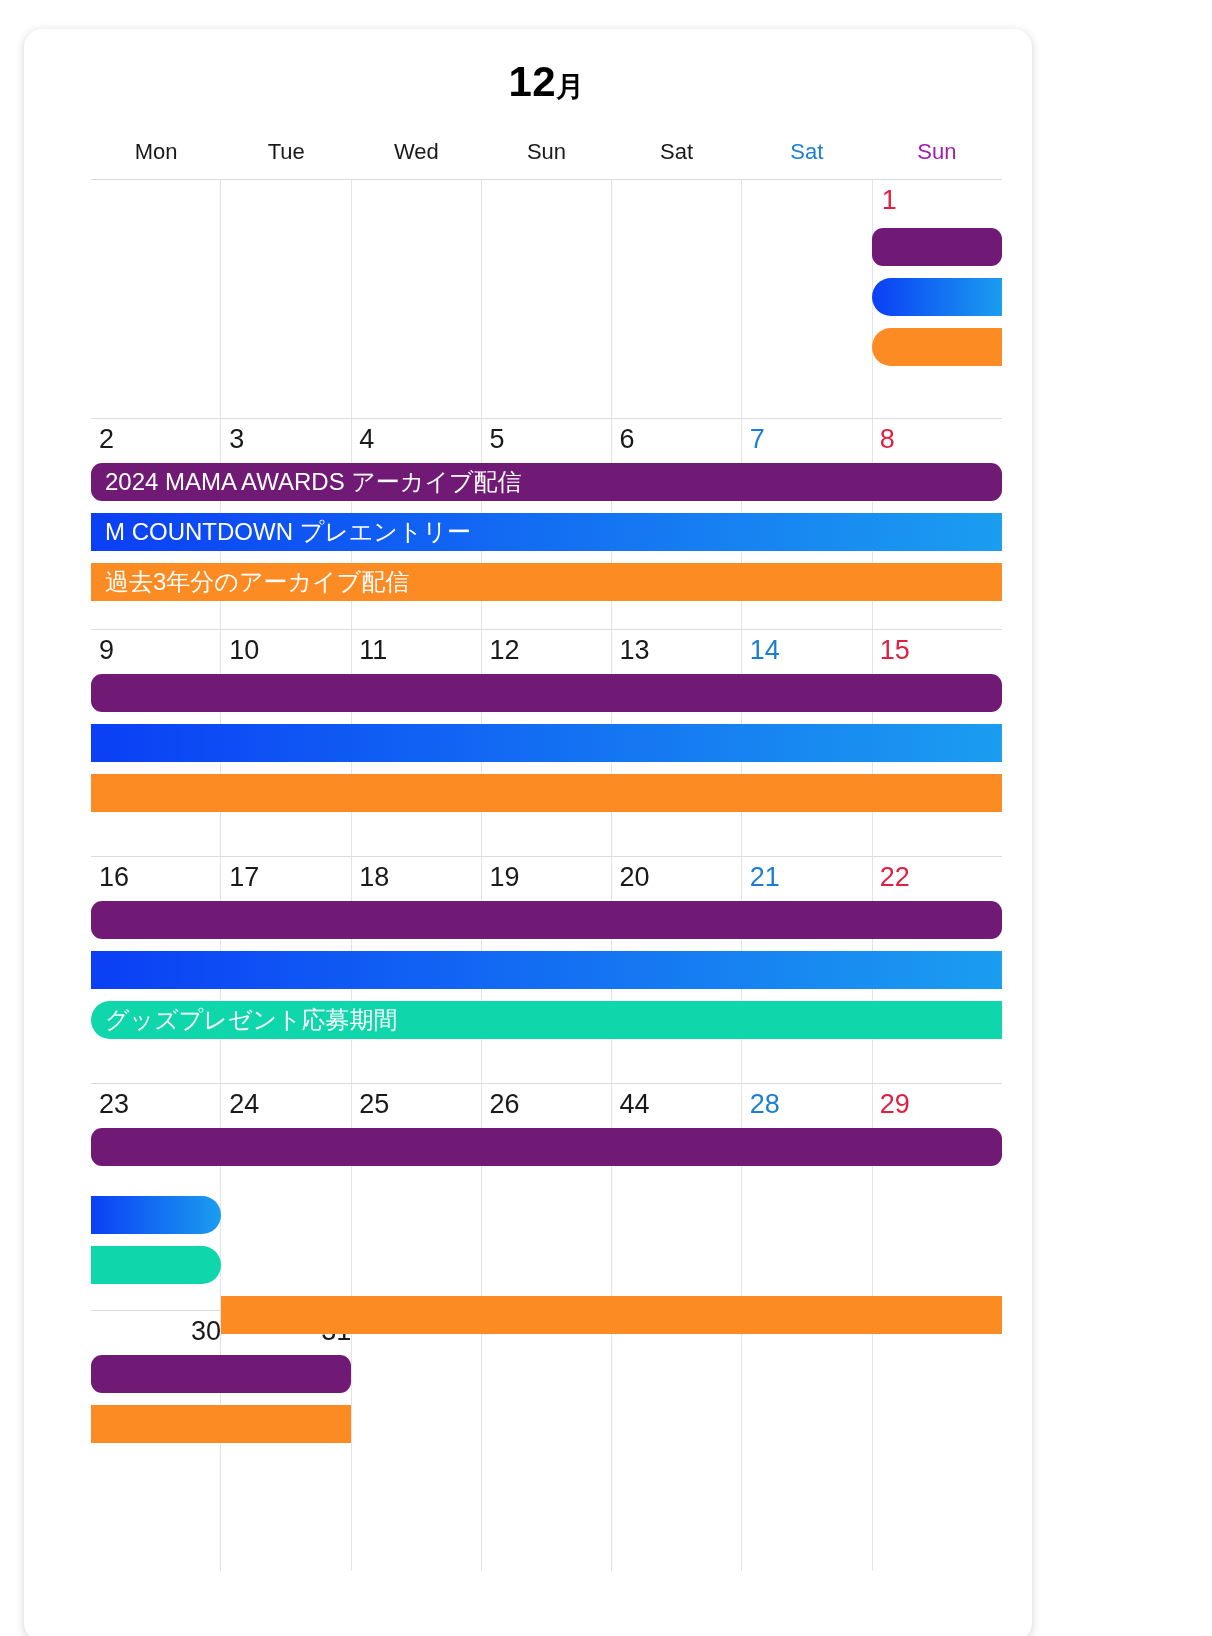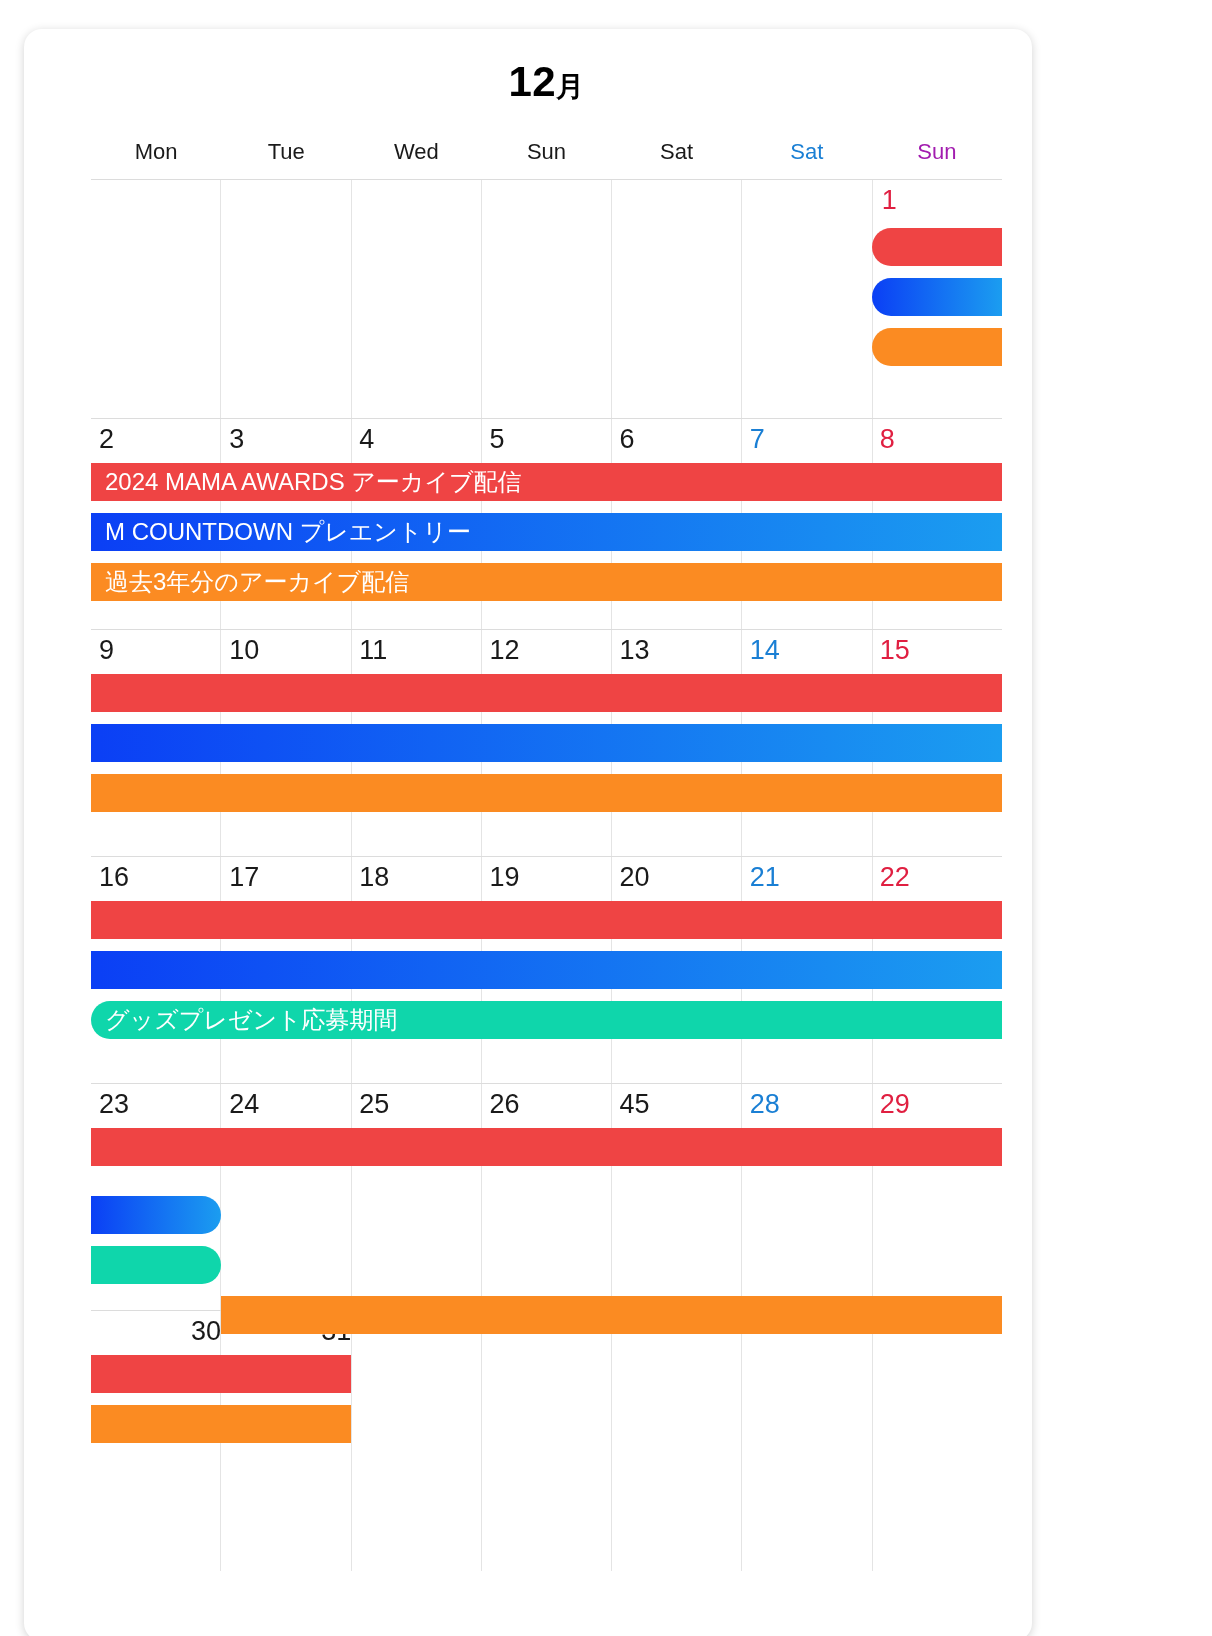--- a/index.html
+++ b/index.html
@@ -118,21 +118,21 @@
     color: #ffffff;
     font-size: 24px;
     white-space: nowrap;
     overflow: hidden;
     box-sizing: border-box;
   }
   .bar .bar-label {
     padding-left: 14px;
     font-weight: normal;
   }
-  .bar.teal { background: #ef4444; }
+  .bar.teal { background: #701a75; border-radius: 11px; }
   .bar.blue { background: linear-gradient(90deg, #0b3ff5 0%, #1b9df0 100%); }
   .bar.orange { background: #fb8b22; }
   .bar.green { background: #0fd6ab; }
   .round-l { border-top-left-radius: 19px; border-bottom-left-radius: 19px; }
   .round-r { border-top-right-radius: 19px; border-bottom-right-radius: 19px; }
 </style>
 </head>
 <body>
 
 <div class="calendar-card">
@@ -357,21 +357,21 @@
           <div class="daycell">
             <span class="daynum">24</span>
           </div>
           <div class="daycell">
             <span class="daynum">25</span>
           </div>
           <div class="daycell">
             <span class="daynum">26</span>
           </div>
           <div class="daycell">
-            <span class="daynum">45</span>
+            <span class="daynum">44</span>
           </div>
           <div class="daycell">
             <span class="daynum sat">28</span>
           </div>
           <div class="daycell">
             <span class="daynum sun">29</span>
           </div>
         </div>
         <div class="bars" style="position: absolute; left: 0px; right: 0px; top: 44px;">
           <div class="barline" style="margin-bottom: 30px;">

